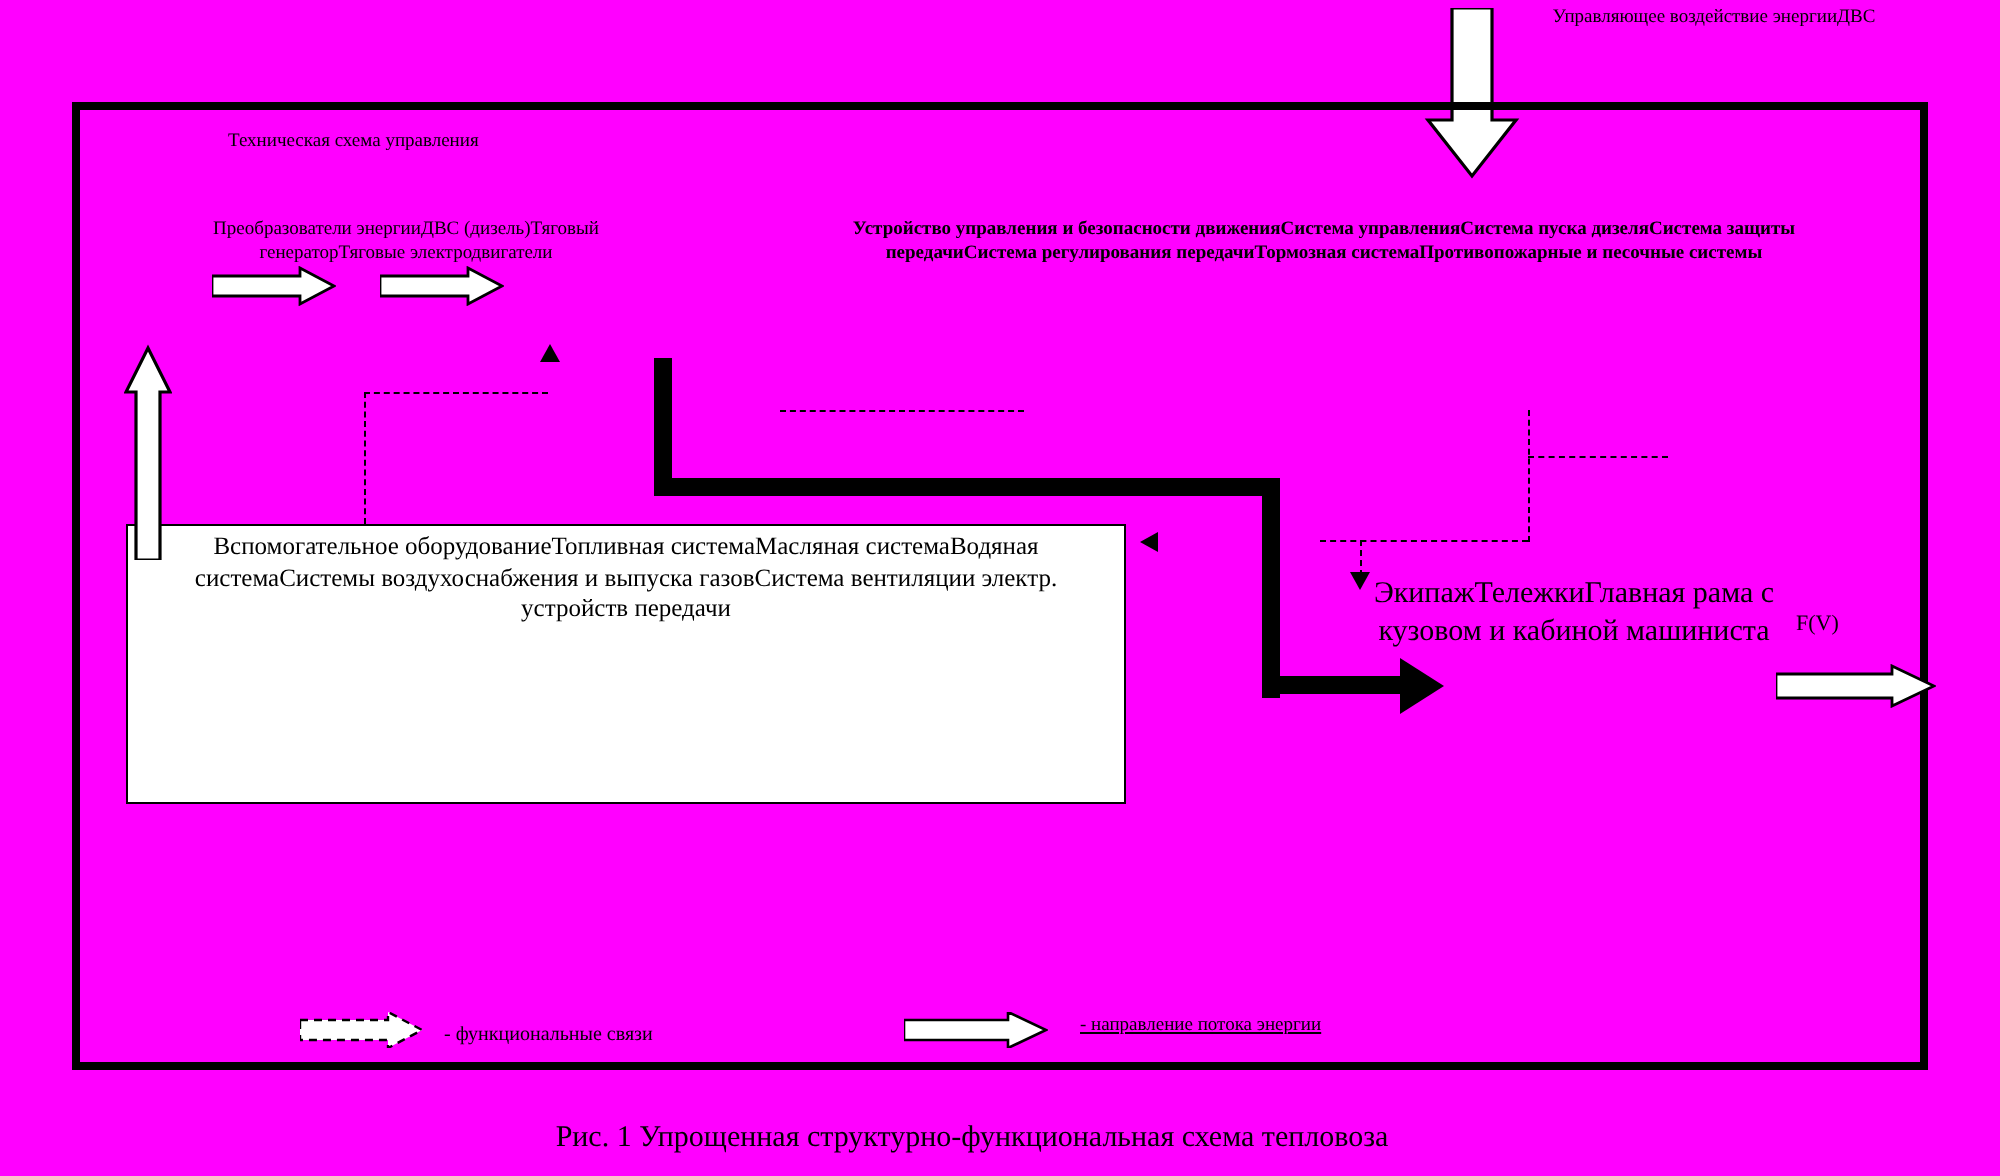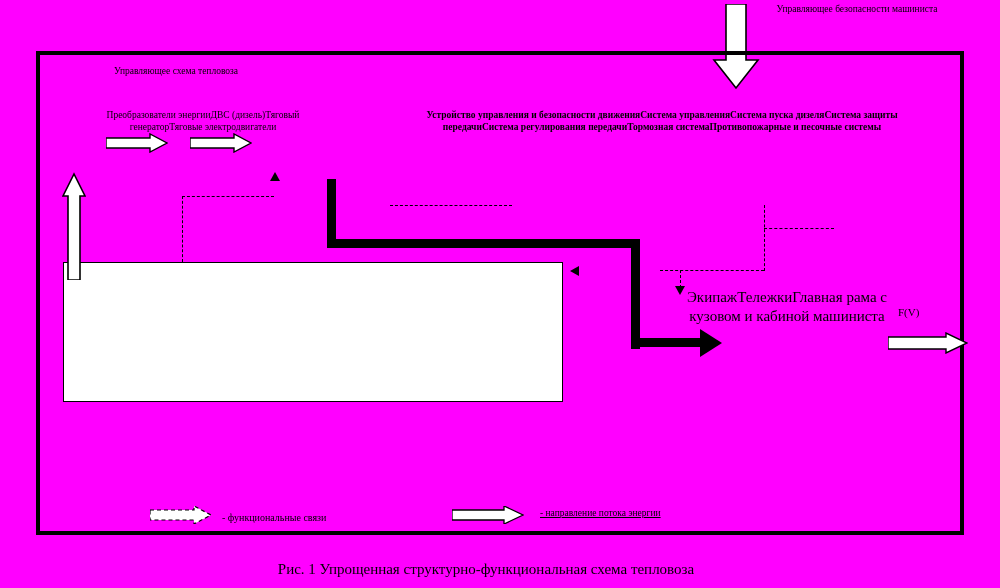--- a/index.html
+++ b/index.html
@@ -168,37 +168,38 @@
     border-top: 14px solid transparent;
     border-bottom: 14px solid transparent;
     border-left: 22px solid #000000;
   }
 </style>
 </head>
 <body>
 
 <div class="stage">
 
-  <div class="txt t-small" id="lbl-driver-control">Управляющее безопасности машиниста</div>
+  <div class="txt t-small" id="lbl-driver-control">Управляющее воздействие энергииДВС</div>
 
   <div class="harrow" style="left:712px; top:4px;">
     <svg width="48" height="86" viewBox="0 0 48 86">
       <polygon points="14,0 34,0 34,56 46,56 24,84 2,56 14,56" fill="#FFFFFF" stroke="#000000" stroke-width="1.6"></polygon>
     </svg>
   </div>
 
   <div class="frame"></div>
 
-  <div class="txt t-small" id="lbl-scheme-title">Управляющее схема тепловоза</div>
+  <div class="txt t-small" id="lbl-scheme-title">Техническая схема управления</div>
 
   <div class="txt t-small" id="lbl-energy-converters">Преобразователи энергииДВС (дизель)Тяговый генераторТяговые электродвигатели</div>
 
   <div class="txt t-small" id="lbl-control-devices">Устройство управления и безопасности движенияСистема управленияСистема пуска дизеляСистема защиты передачиСистема регулирования передачиТормозная системаПротивопожарные и песочные системы</div>
 
   <div class="whitebox"></div>
+  <div class="txt t-mid" id="lbl-aux-equipment">Вспомогательное оборудованиеТопливная системаМасляная системаВодяная системаСистемы воздухоснабжения и выпуска газовСистема вентиляции электр. устройств передачи</div>
 
   <div class="txt t-small" id="lbl-running-gear">ЭкипажТележкиГлавная рама с кузовом и кабиной машиниста</div>
 
   <div class="txt t-cap" id="lbl-force">F(V)</div>
 
   <div class="harrow" style="left:62px; top:172px;">
     <svg width="24" height="108" viewBox="0 0 24 108">
       <polygon points="6,108 18,108 18,24 23,24 12,2 1,24 6,24" fill="#FFFFFF" stroke="#000000" stroke-width="1.6"></polygon>
     </svg>
   </div>

